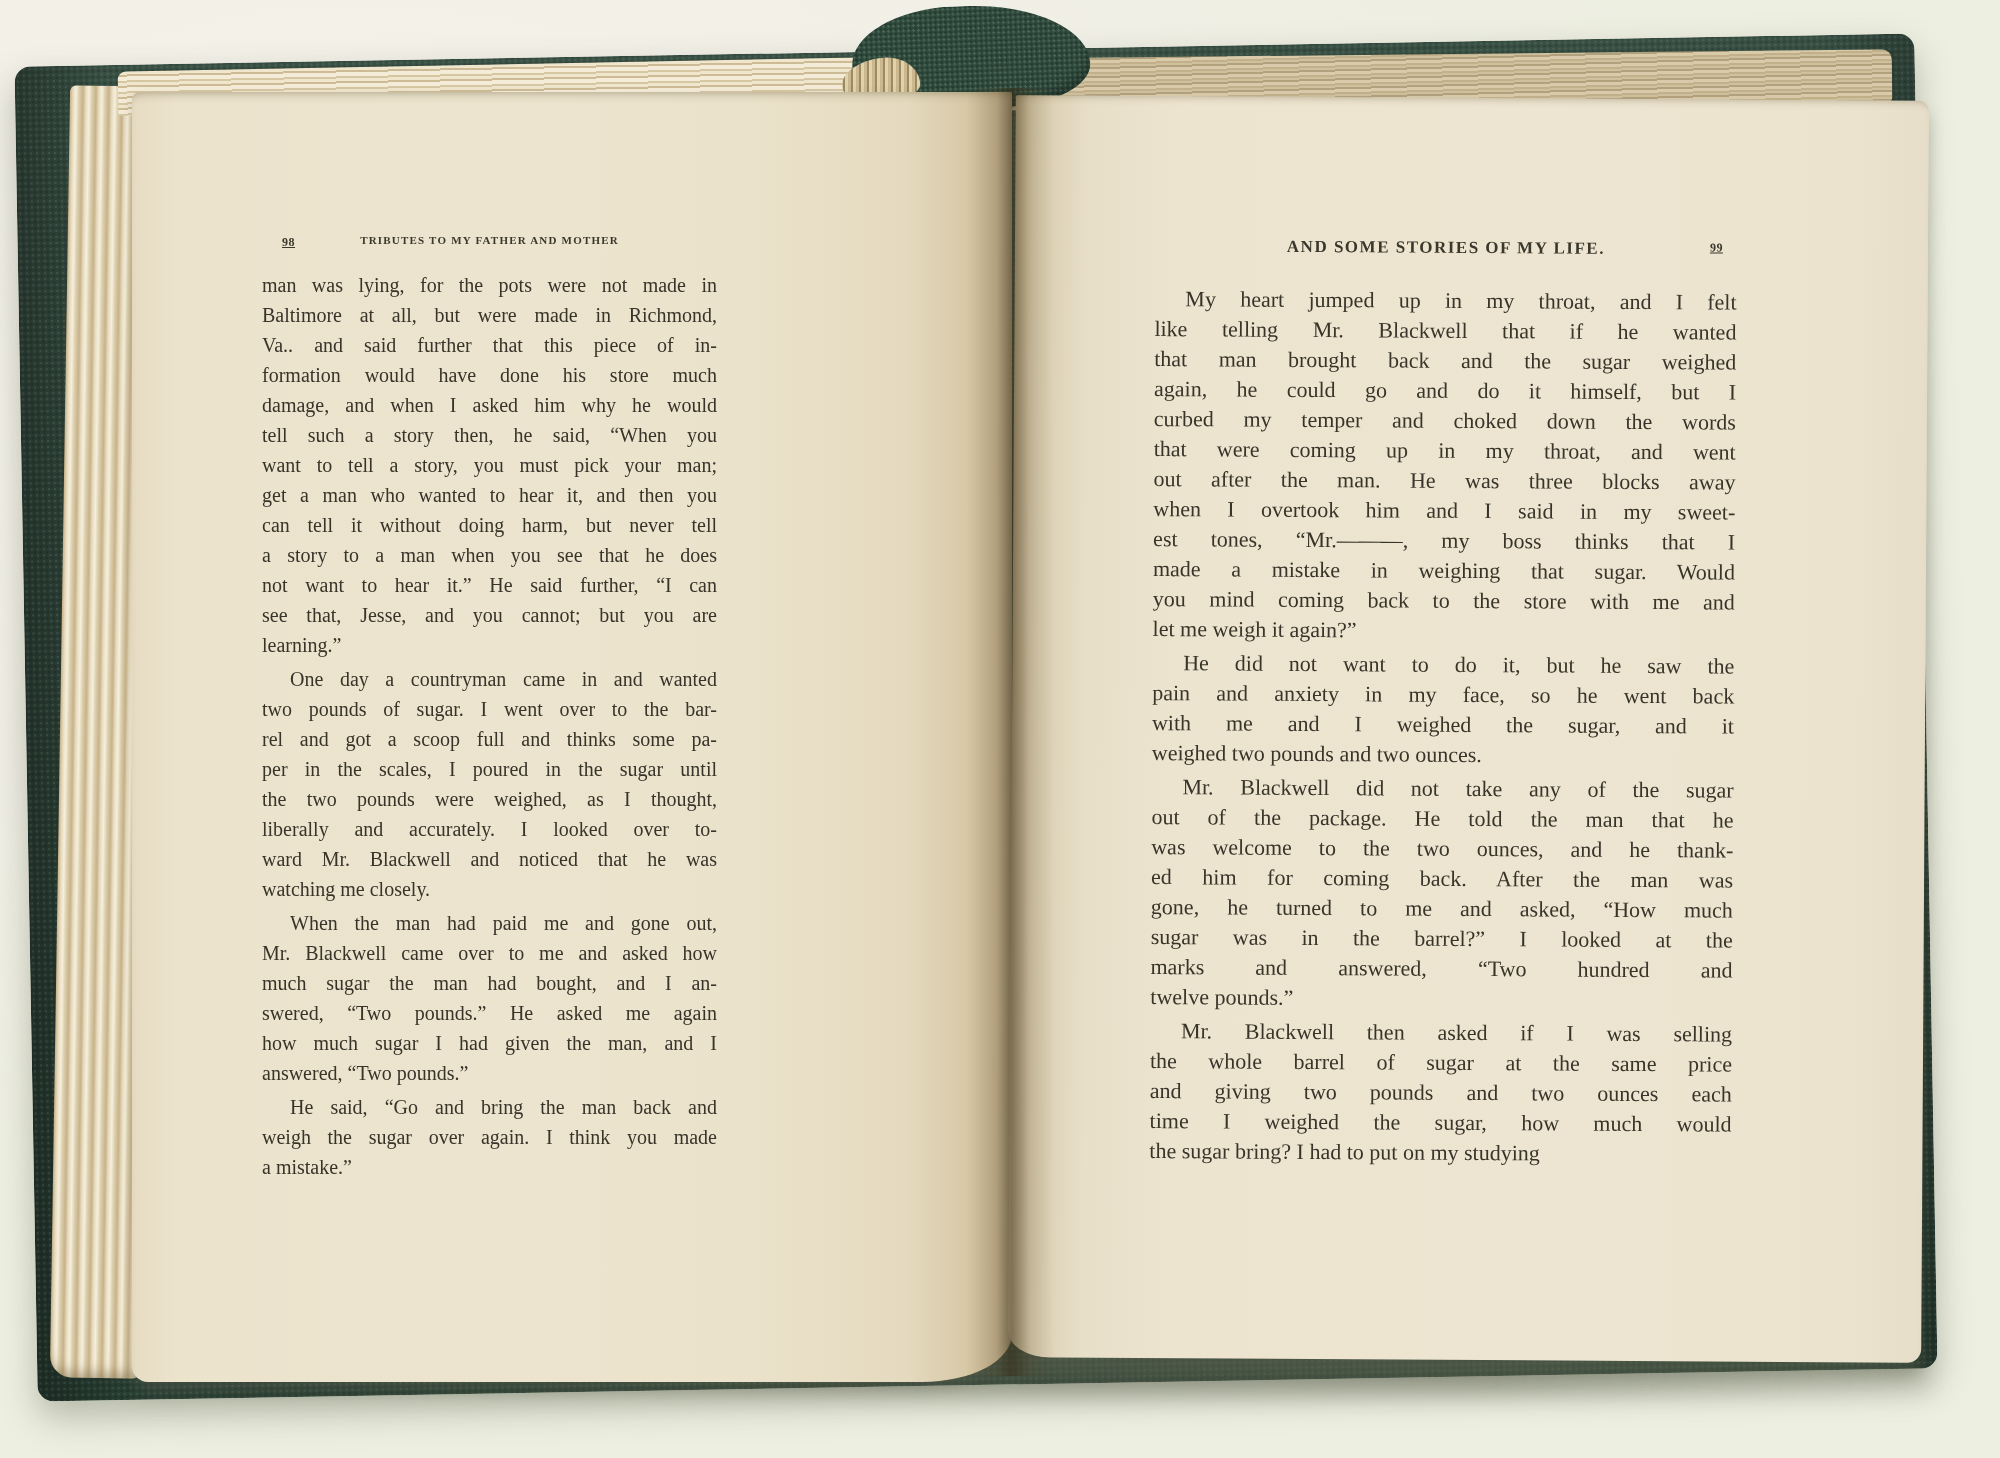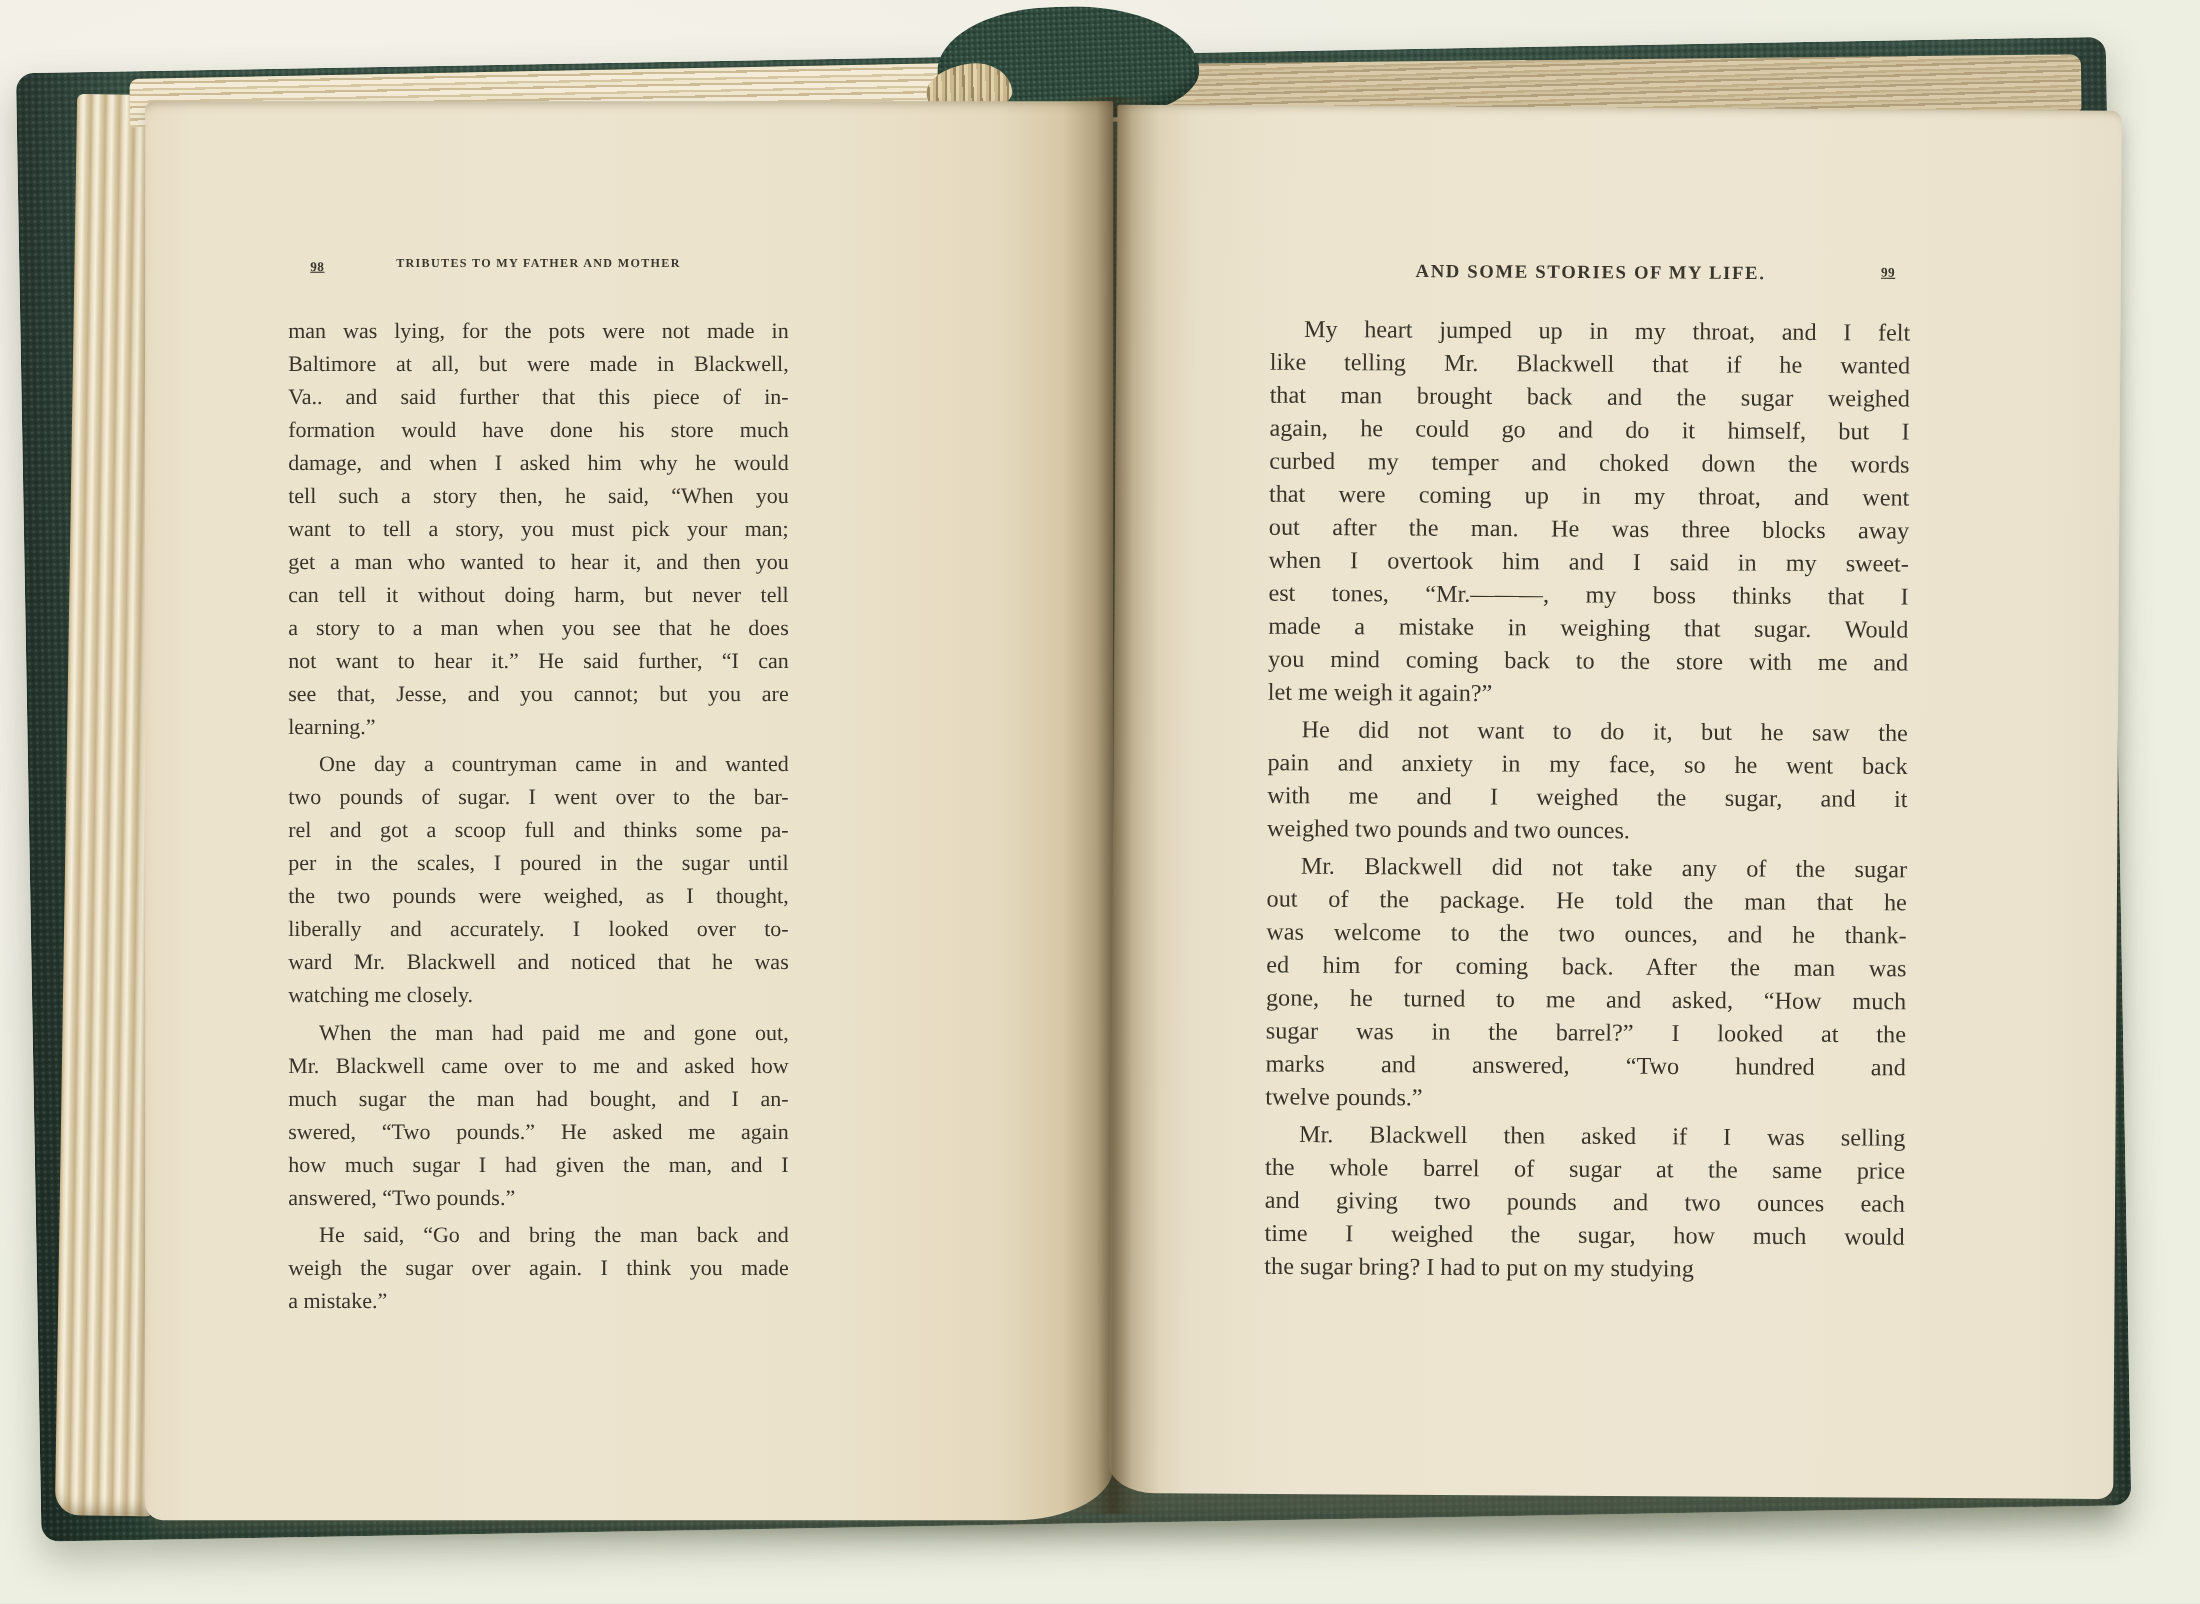--- a/index.html
+++ b/index.html
@@ -107,21 +107,21 @@
   .running-head .rh-title{
     position:absolute;left:0;right:0;text-align:center;
     letter-spacing:1.2px;font-size:11px;
   }
   .page-right .running-head .rh-title{font-size:17px;letter-spacing:1.5px;}
   .rh-num{position:absolute;font-size:12px;letter-spacing:.5px;top:1px;text-decoration:underline;}
   .page-left  .rh-num{left:20px;}
   .page-right .rh-num{right:14px;}
   .text-block{position:absolute;color:#38342a;}
   .page-left  .running-head{left:130px;top:142px;width:455px;}
-  .page-left  .text-block  {left:130px;top:194px;width:455px;font-size:20px;line-height:30px;}
+  .page-left  .text-block  {left:130px;top:178px;width:455px;font-size:20px;line-height:30px;}
   .page-right .running-head{left:140px;top:140px;width:582px;}
   .page-right .text-block  {left:140px;top:188px;width:582px;font-size:22px;line-height:30px;}
   .para + .para{margin-top:4px;}
   .tline{text-align:justify;text-align-last:justify;}
   .tline-last{text-align-last:left;}
   .tline-indent{padding-left:1.4em;}
 </style>
 </head>
 <body>
 
@@ -139,21 +139,21 @@
   <div class="bottom-shadow"></div>
 
   <div class="page page-left">
     <div class="running-head">
       <span class="rh-num">98</span>
       <span class="rh-title">TRIBUTES TO MY FATHER AND MOTHER</span>
     </div>
     <div class="text-block">
         <div class="para">
           <div class="tline">man was lying, for the pots were not made in</div>
-          <div class="tline">Baltimore at all, but were made in Blackwell,</div>
+          <div class="tline">Baltimore at all, but were made in Richmond,</div>
           <div class="tline">Va.. and said further that this piece of in-</div>
           <div class="tline">formation would have done his store much</div>
           <div class="tline">damage, and when I asked him why he would</div>
           <div class="tline">tell such a story then, he said, “When you</div>
           <div class="tline">want to tell a story, you must pick your man;</div>
           <div class="tline">get a man who wanted to hear it, and then you</div>
           <div class="tline">can tell it without doing harm, but never tell</div>
           <div class="tline">a story to a man when you see that he does</div>
           <div class="tline">not want to hear it.” He said further, “I can</div>
           <div class="tline">see that, Jesse, and you cannot; but you are</div>

